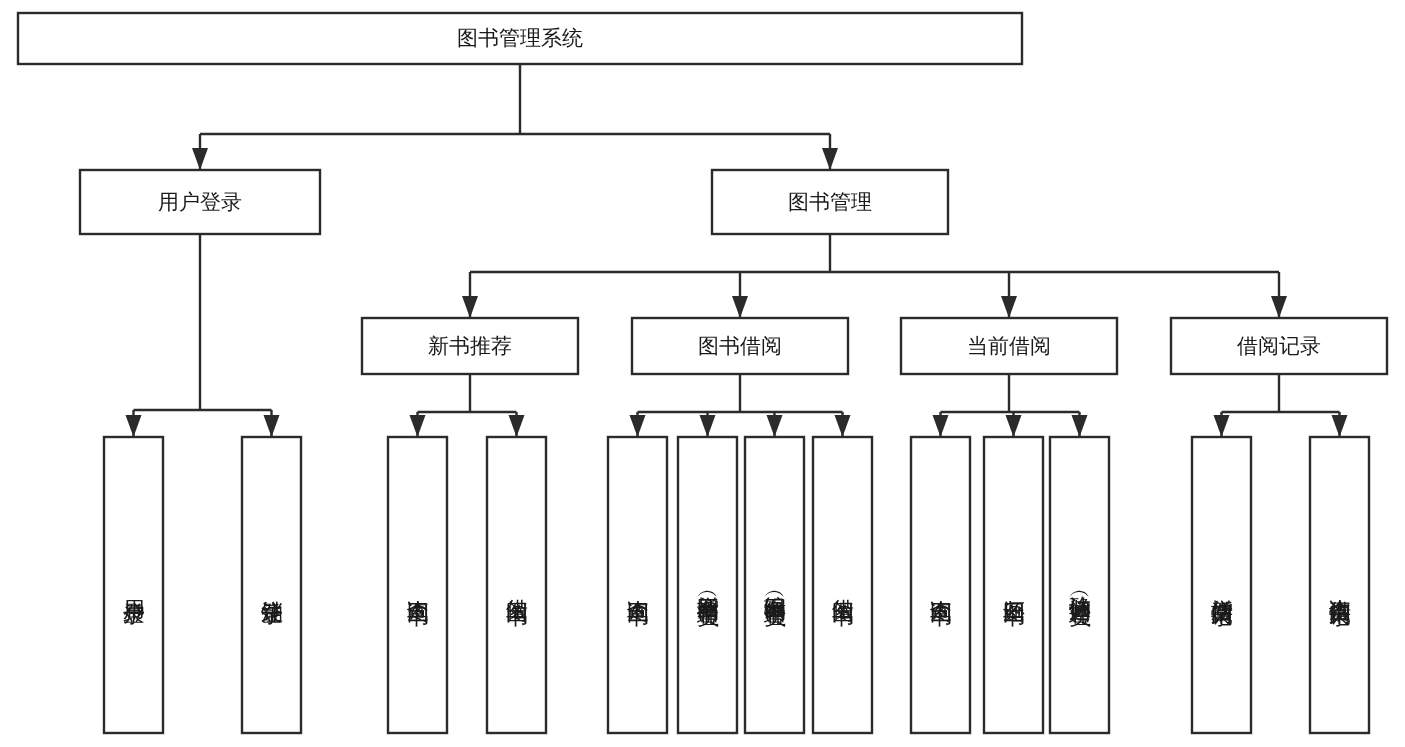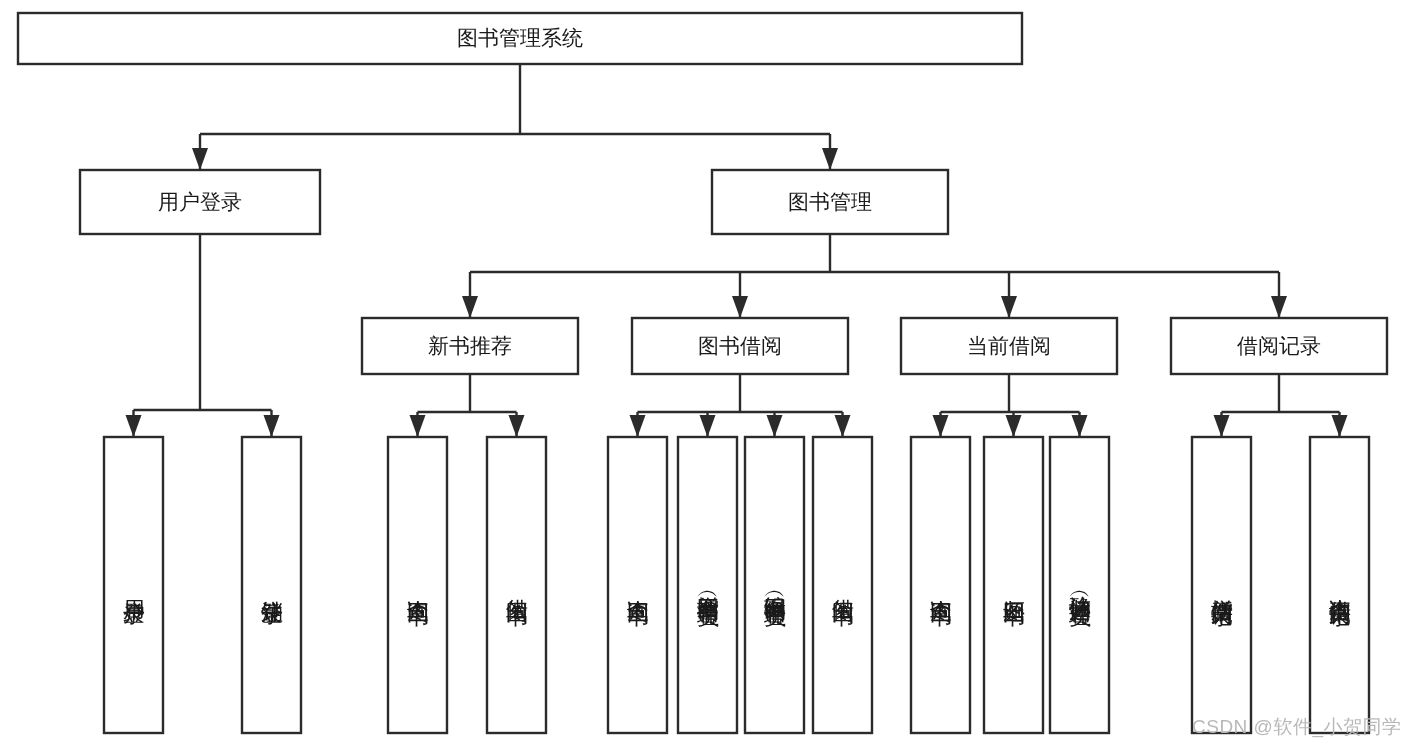--- a/index.html
+++ b/index.html
@@ -173,15 +173,14 @@
       <div class="node-label-v" style="left: 678px; width: 59px; top: 445px; height: 280px; display: flex; align-items: center; justify-content: center;">新增图书（管理员）</div>
       <div class="node-label-v" style="left: 745px; width: 59px; top: 445px; height: 280px; display: flex; align-items: center; justify-content: center;">编辑图书（管理员）</div>
       <div class="node-label-v" style="left: 813px; width: 59px; top: 445px; height: 280px; display: flex; align-items: center; justify-content: center;">借阅图书</div>
       <div class="node-label-v" style="left: 911px; width: 59px; top: 445px; height: 280px; display: flex; align-items: center; justify-content: center;">查询图书</div>
       <div class="node-label-v" style="left: 984px; width: 59px; top: 445px; height: 280px; display: flex; align-items: center; justify-content: center;">归还图书</div>
       <div class="node-label-v" style="left: 1050px; width: 59px; top: 445px; height: 280px; display: flex; align-items: center; justify-content: center;">确认归还（管理员）</div>
       <div class="node-label-v" style="left: 1192px; width: 59px; top: 445px; height: 280px; display: flex; align-items: center; justify-content: center;">新增借阅记录</div>
       <div class="node-label-v" style="left: 1310px; width: 59px; top: 445px; height: 280px; display: flex; align-items: center; justify-content: center;">查询借阅记录</div>
     </div>
 
-  <div class="watermark" style="left: 1192px; top: 714px;">CSDN @软件_小贺同学</div>
 
 </div>
 
 </body></html>

